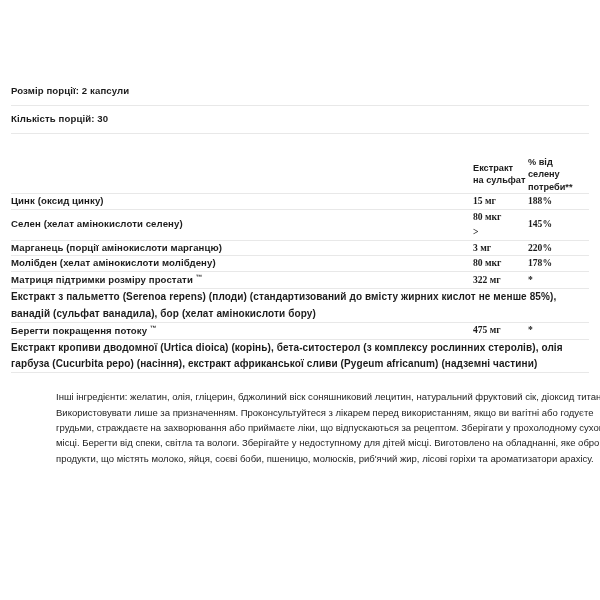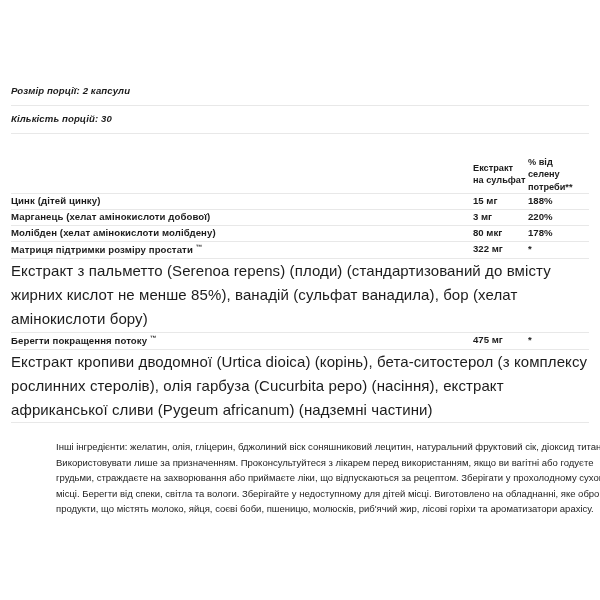--- a/index.html
+++ b/index.html
@@ -48,20 +48,21 @@
     padding: 6px 6px 6px 0;
     color: #1c1c1c;
   }
   .cell-amount, .cell-pct {
     font-size: 9.6px;
     font-weight: bold;
     line-height: 1.55;
     padding: 6px 2px;
     color: #1c1c1c;
     white-space: nowrap;
+    font-family: Liberation Serif, serif;
   }
   .cell-amount { padding-left: 2px; }
   .cell-pct    { padding-left: 2px; }
 
   .tm {
     font-size: 6.5px;
     vertical-align: super;
     font-weight: bold;
     letter-spacing: 0;
   }
@@ -72,31 +73,30 @@
     font-weight: bold;
     line-height: 1.35;
     padding: 7px 2px 7px 2px;
     vertical-align: bottom;
     color: #1c1c1c;
   }
   .hdr-spacer { border-bottom: 1px solid #e8e8e8; }
 
   .serving-row td {
     padding: 6px 0 6px 0;
-    font-style: italic;
   }
 
   .gap-row td {
     border-bottom: none;
     height: 22px;
   }
 
   .multiline {
-    font-weight: normal;
-    font-size: 15px;
+    font-weight: bold;
+    font-size: 10px;
     line-height: 1.62;
     padding: 7px 6px 7px 0;
     margin-top: 34px;
   }
 
   .footnote-cell {
     font-size: 9.4px;
     font-weight: normal;
     line-height: 1.6;
     padding: 7px 0 7px 0;
@@ -157,29 +157,37 @@
           <span>на сульфат</span>
         </td>
         <td class="hdr-cell">
           <span>% від</span><br>
           <span>селену</span><br>
           <span>потреби**</span>
         </td>
       </tr>
 
       <tr>
-        <td class="cell-name">Цинк (дітей цинку)</td>
+        <td class="cell-name">Цинк (оксид цинку)</td>
         <td class="cell-amount">15 мг</td>
         <td class="cell-pct">188%</td>
       </tr>
 
-
-
-      <tr>
-        <td class="cell-name">Марганець (хелат амінокислоти добової)</td>
+      <tr>
+        <td class="cell-name">Селен (хелат амінокислоти селену)</td>
+        <td class="cell-amount">
+          <span class="stack-amount">80 мкг</span>
+          <span class="line2">&gt;</span>
+        </td>
+        <td class="cell-pct">145%</td>
+      </tr>
+
+
+      <tr>
+        <td class="cell-name">Марганець (порції амінокислоти марганцю)</td>
         <td class="cell-amount">3 мг</td>
         <td class="cell-pct">220%</td>
       </tr>
 
       <tr>
         <td class="cell-name">Молібден (хелат амінокислоти молібдену)</td>
         <td class="cell-amount">80 мкг</td>
         <td class="cell-pct">178%</td>
       </tr>
 

